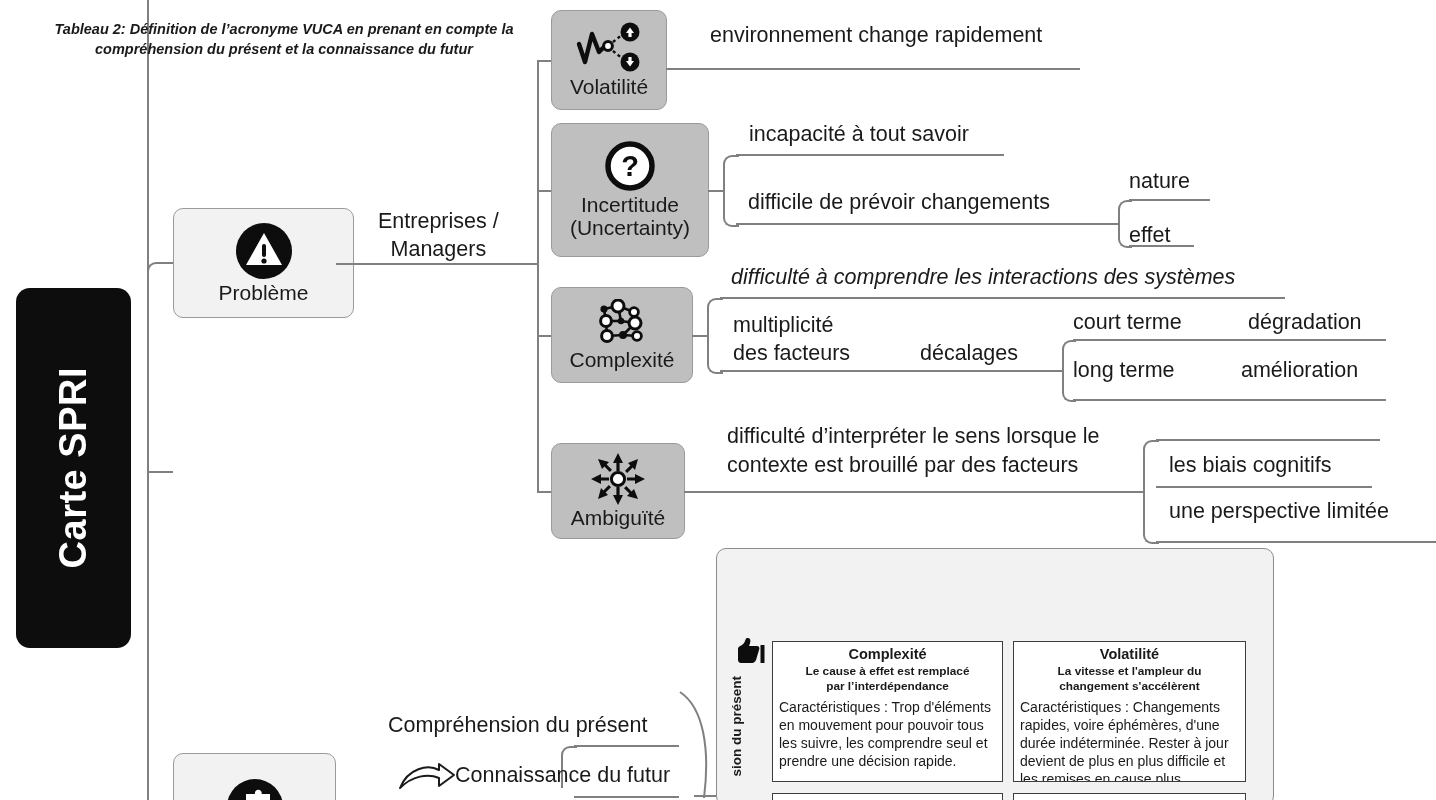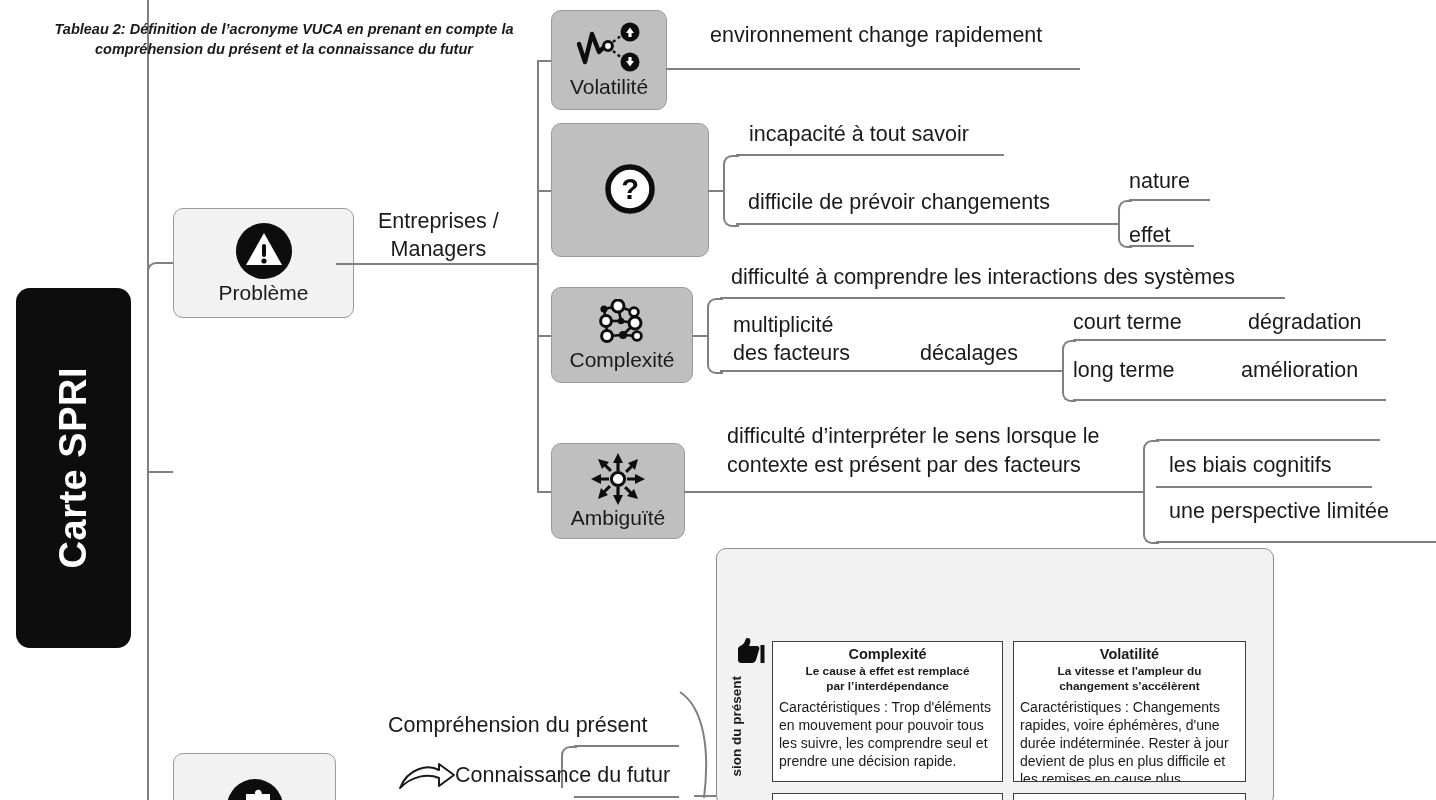--- a/index.html
+++ b/index.html
@@ -187,20 +187,22 @@
   <div class="ln lnh" style="left:666px;top:68px;width:414px;"></div>
   <div class="txt" style="left:710px;top:22px;">environnement change rapidement</div>
 
   <div class="node gray" style="left:551px;top:123px;width:158px;height:134px;">
     <span class="nicon">
       <svg width="52" height="52" viewBox="0 0 52 52">
         <circle cx="26" cy="26" r="22" fill="#ffffff" stroke="#0d0d0d" stroke-width="5.5"></circle>
         <text x="26" y="36" font-family="Liberation Sans, sans-serif" font-size="29" font-weight="bold" fill="#0d0d0d" text-anchor="middle">?</text>
       </svg>
     </span>
+    <span class="nlabel" style="white-space:pre;">Incertitude
+(Uncertainty)</span>
   </div>
 
   <div class="ln lnh" style="left:708px;top:190px;width:16px;"></div>
   <div class="corner" style="left:723px;top:155px;width:14px;height:36px;border-left-width:2px;border-top-width:2px;border-top-left-radius:9px;"></div>
   <div class="corner" style="left:723px;top:189px;width:14px;height:36px;border-left-width:2px;border-bottom-width:2px;border-bottom-left-radius:9px;"></div>
   <div class="ln lnh" style="left:736px;top:154px;width:268px;"></div>
   <div class="txt" style="left:749px;top:121px;">incapacité à tout savoir</div>
   <div class="ln lnh" style="left:736px;top:223px;width:370px;"></div>
   <div class="txt" style="left:748px;top:189px;">difficile de prévoir changements</div>
 
@@ -238,21 +240,21 @@
         <circle cx="45" cy="37" r="4.4" fill="#ffffff" stroke="#0d0d0d" stroke-width="2.8"></circle>
       </svg>
     </span>
     <span class="nlabel">Complexité</span>
   </div>
 
   <div class="ln lnh" style="left:692px;top:335px;width:16px;"></div>
   <div class="corner" style="left:707px;top:298px;width:14px;height:38px;border-left-width:2px;border-top-width:2px;border-top-left-radius:9px;"></div>
   <div class="corner" style="left:707px;top:334px;width:14px;height:38px;border-left-width:2px;border-bottom-width:2px;border-bottom-left-radius:9px;"></div>
   <div class="ln lnh" style="left:720px;top:297px;width:565px;"></div>
-  <div class="txt" style="left:731px;top:264px;">difficulté à comprendre les interactions des systèmes</div>
+  <div class="txt" style="left:731px;top:264px;font-style:italic;">difficulté à comprendre les interactions des systèmes</div>
 
   <div class="ln lnh" style="left:720px;top:370px;width:330px;"></div>
   <div class="txt" style="left:733px;top:311px;line-height:1.32;">multiplicité
 des facteurs</div>
   <div class="txt" style="left:920px;top:340px;">décalages</div>
 
   <div class="ln lnh" style="left:1049px;top:370px;width:14px;"></div>
   <div class="corner" style="left:1062px;top:340px;width:12px;height:31px;border-left-width:2px;border-top-width:2px;border-top-left-radius:9px;"></div>
   <div class="corner" style="left:1062px;top:369px;width:12px;height:31px;border-left-width:2px;border-bottom-width:2px;border-bottom-left-radius:9px;"></div>
   <div class="ln lnh" style="left:1073px;top:339px;width:313px;"></div>
@@ -275,21 +277,21 @@
           <path d="M8 46 L11 35 L13.4 37.4 L18.8 32 L21 34.2 L15.6 39.6 L18 42 Z"></path>
           <path d="M48 46 L37 43 L39.4 40.6 L34 35.2 L36.2 33 L41.6 38.4 L44 36 Z"></path>
         </g>
         <circle cx="28" cy="26" r="6.6" fill="#ffffff" stroke="#0d0d0d" stroke-width="3"></circle>
       </svg>
     </span>
     <span class="nlabel">Ambiguïté</span>
   </div>
   <div class="ln lnh" style="left:684px;top:491px;width:459px;"></div>
   <div class="txt" style="left:727px;top:422px;line-height:1.35;">difficulté d’interpréter le sens lorsque le
-contexte est présent par des facteurs</div>
+contexte est brouillé par des facteurs</div>
 
   <div class="corner" style="left:1143px;top:440px;width:14px;height:52px;border-left-width:2px;border-top-width:2px;border-top-left-radius:9px;"></div>
   <div class="corner" style="left:1143px;top:490px;width:14px;height:52px;border-left-width:2px;border-bottom-width:2px;border-bottom-left-radius:9px;"></div>
   <div class="ln lnh" style="left:1156px;top:439px;width:224px;"></div>
   <div class="ln lnh" style="left:1156px;top:486px;width:216px;"></div>
   <div class="txt" style="left:1169px;top:452px;">les biais cognitifs</div>
   <div class="ln lnh" style="left:1156px;top:541px;width:280px;"></div>
   <div class="txt" style="left:1169px;top:498px;">une perspective limitée</div>
 
   <div class="node light" style="left:173px;top:753px;width:163px;height:110px;">

